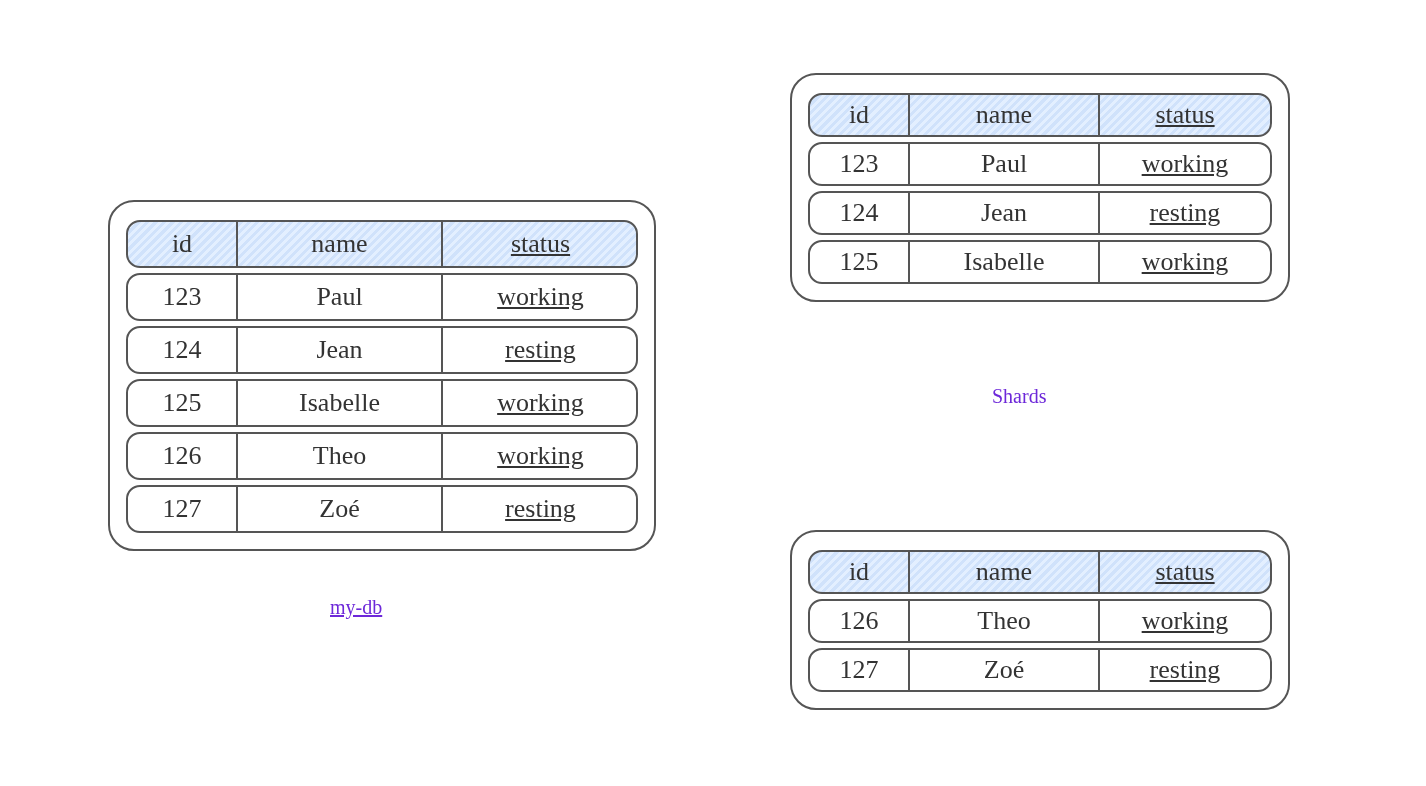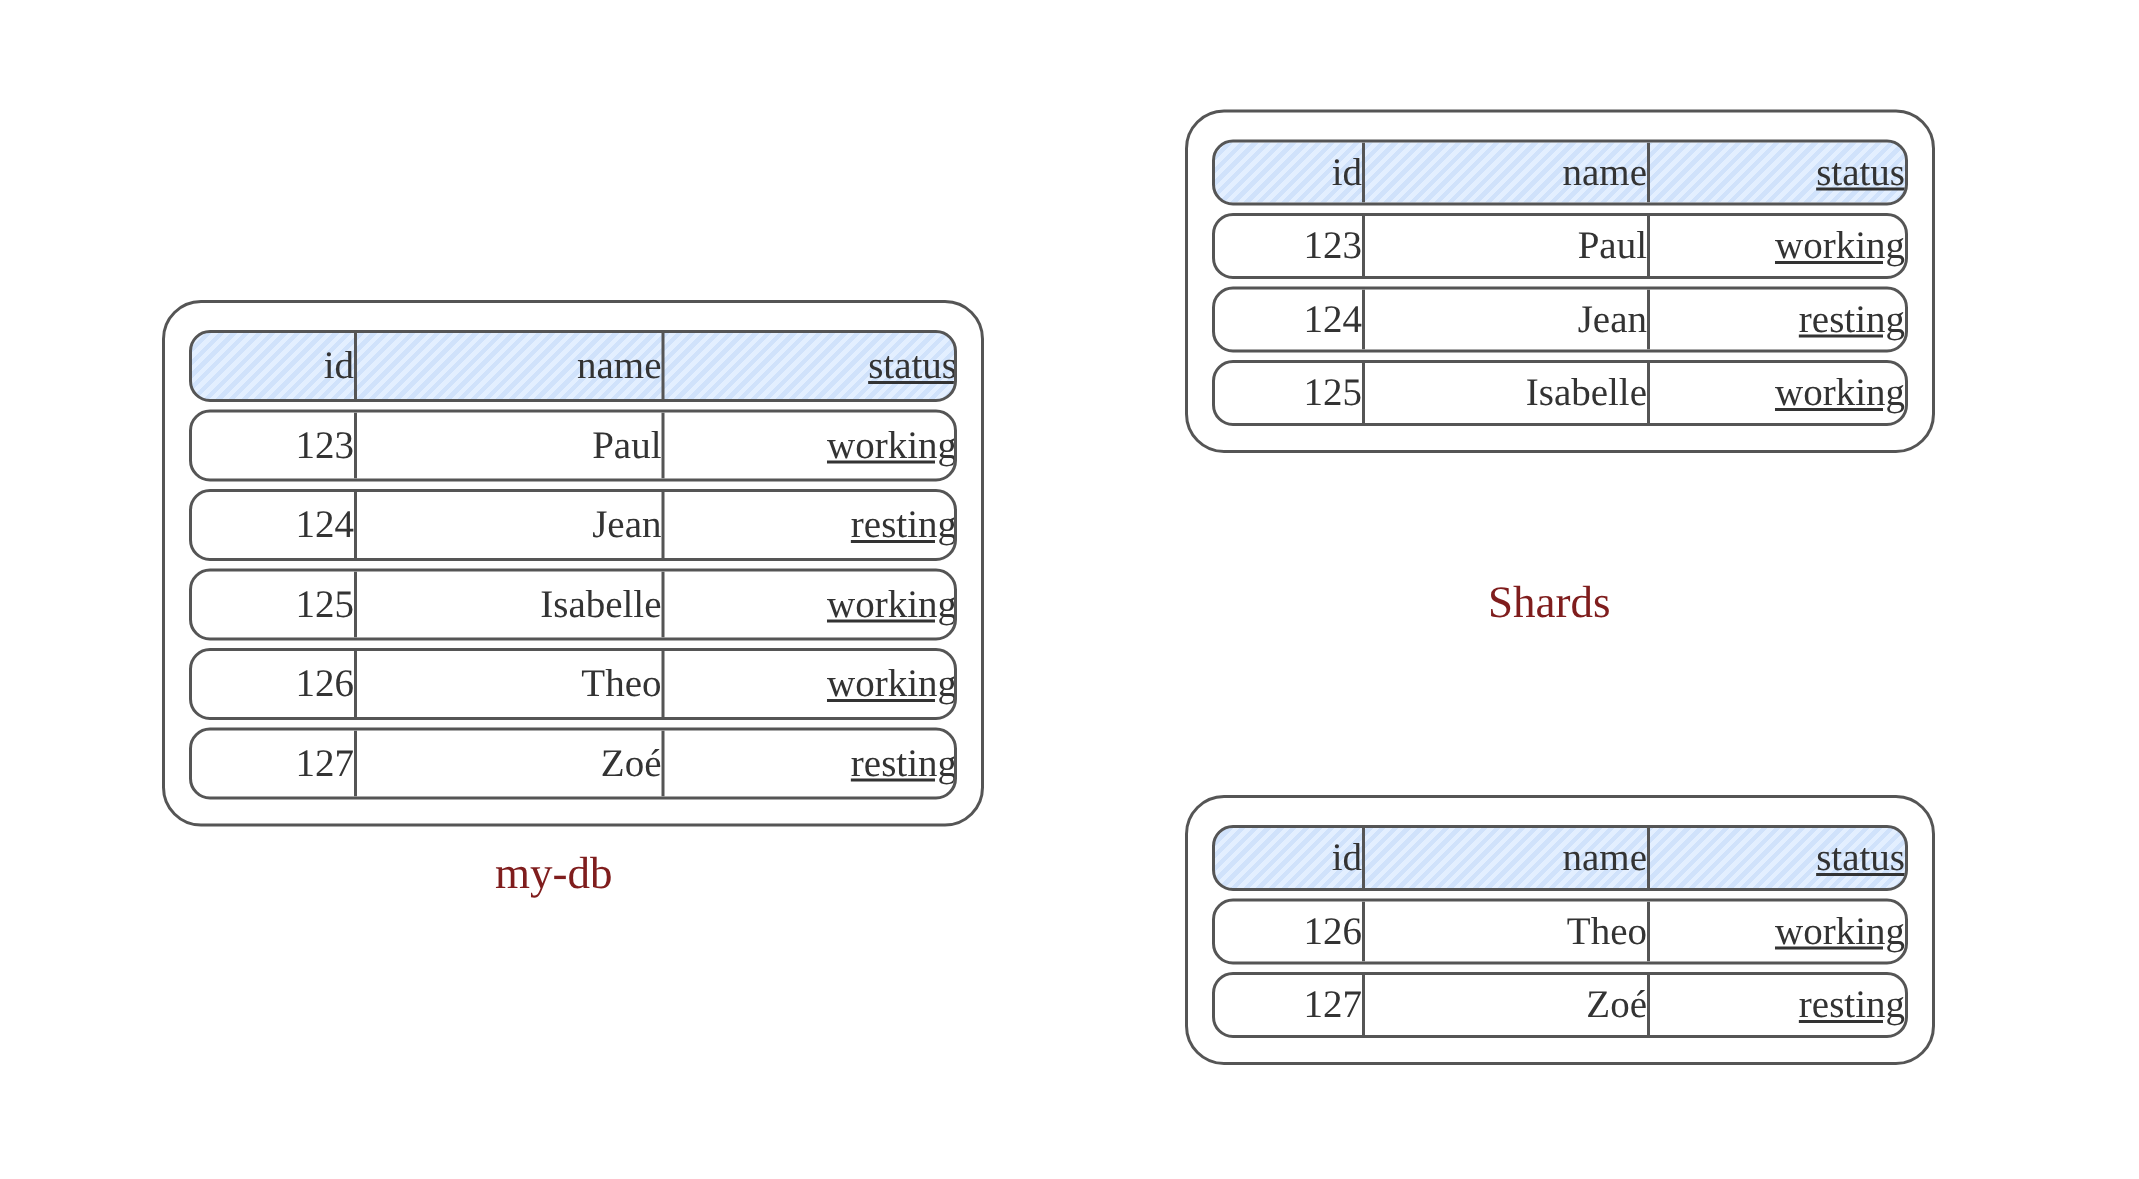--- a/index.html
+++ b/index.html
@@ -35,21 +35,21 @@
     background: repeating-linear-gradient(
       -45deg,
       #e3efff 0px,
       #e3efff 3px,
       #d0e2fb 3px,
       #d0e2fb 6px
     );
   }
   .cell {
     flex: 0 0 auto;
-    text-align: right;
+    text-align: center;
     line-height: 40px;
     font-size: 26px;
     border-right: 2px solid #555;
     box-sizing: border-box;
   }
   .cell:last-child {
     border-right: none;
     text-decoration: underline;
   }
   
@@ -58,22 +58,22 @@
   .col-status { width: 170px; }
   
   .big .col-id { width: 110px; }
   .big .col-name { width: 205px; }
   .big .col-status { width: 195px; }
   .big .cell { line-height: 44px; height: 44px; }
   .big .row { height: 44px; }
 
   .caption {
     position: absolute;
-    font-size: 30px;
-    color: #7f1d1d;
+    font-size: 20px;
+    color: #6d28d9;
   }
 </style>
 </head>
 <body>
 
 <div class="table-box big" style="left:108px; top:200px; width:548px;">
   <div class="tbl">
     <div class="row header">
       <div class="cell col-id">id</div>
       <div class="cell col-name">name</div>
@@ -100,21 +100,21 @@
       <div class="cell col-status">working</div>
     </div>
     <div class="row">
       <div class="cell col-id">127</div>
       <div class="cell col-name">Zoé</div>
       <div class="cell col-status">resting</div>
     </div>
   </div>
 </div>
 
-<div class="caption" style="left:330px; top:566px;">my-db</div>
+<div class="caption" style="left:330px; top:596px;text-decoration:underline;">my-db</div>
 
 <div class="table-box" style="left:790px; top:73px; width:500px;">
   <div class="tbl">
     <div class="row header">
       <div class="cell col-id">id</div>
       <div class="cell col-name">name</div>
       <div class="cell col-status">status</div>
     </div>
     <div class="row">
       <div class="cell col-id">123</div>

